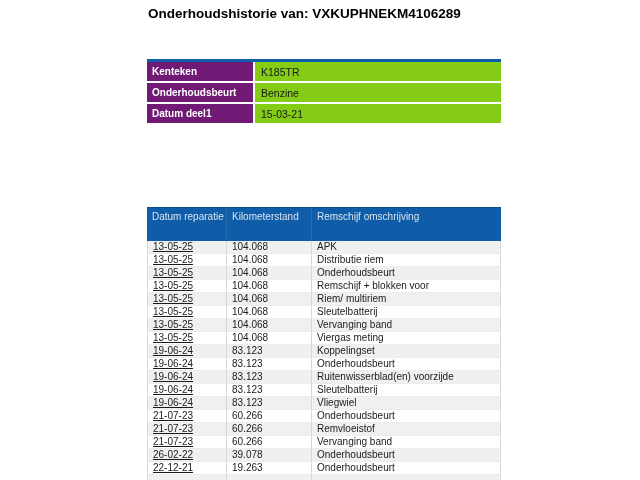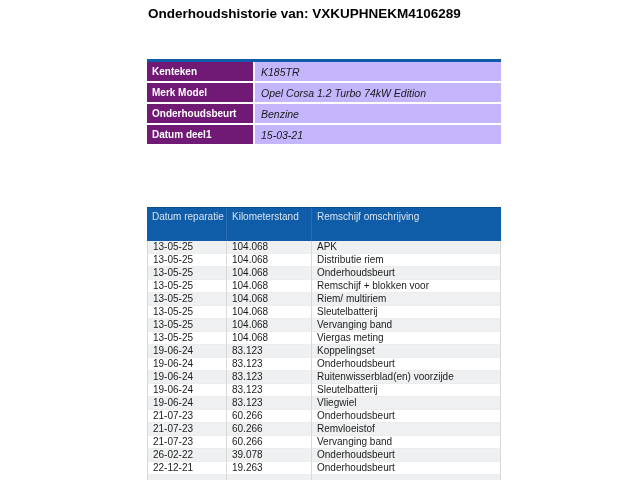--- a/index.html
+++ b/index.html
@@ -32,27 +32,26 @@
   .vlabel {
     width: 101px;
     background: #701a75;
     color: #ffffff;
     font-weight: bold;
     font-size: 10px;
     padding: 0 0 0 5px;
     border-bottom: 2px solid #ffffff;
   }
   .vvalue {
-    background: #c4b5fd;
+    background: #84cc16;
     color: #1a1a1a;
     font-size: 10.5px;
     padding: 0 0 0 6px;
     border-left: 2px solid #ffffff;
     border-bottom: 2px solid #ffffff;
-    font-style: italic;
   }
   
   .mtable {
     position: absolute;
     left: 147px; top: 207px;
     width: 354px;
     border-collapse: separate;
     border-spacing: 0;
     table-layout: fixed;
   }
@@ -79,40 +78,36 @@
     line-height: 12px;
     font-size: 10px;
     color: #1b1b1b;
     padding: 0 0 0 5px;
     border-bottom: 1px solid #ececec;
     border-right: 1px solid #d8d8d8;
     white-space: nowrap;
     overflow: hidden;
     vertical-align: middle;
   }
-  .mtable td:first-child { border-left: 1px solid #d8d8d8; }
+  .mtable td:first-child { border-left: 1px solid #d8d8d8; text-decoration: underline; }
   .mtable tbody tr:nth-child(odd) td { background: #eef0f1; }
   .mtable tbody tr:nth-child(even) td { background: #ffffff; }
 </style>
 </head>
 <body>
 
 <div class="title">Onderhoudshistorie van: VXKUPHNEKM4106289</div>
 
 <table class="vtable">
   <tbody>
   <tr>
     <td class="vlabel">Kenteken</td>
     <td class="vvalue">K185TR</td>
   </tr>
 
-  <tr>
-    <td class="vlabel">Merk Model</td>
-    <td class="vvalue">Opel Corsa 1.2 Turbo 74kW Edition</td>
-  </tr>
 
   <tr>
     <td class="vlabel">Onderhoudsbeurt</td>
     <td class="vvalue">Benzine</td>
   </tr>
 
   <tr>
     <td class="vlabel">Datum deel1</td>
     <td class="vvalue">15-03-21</td>
   </tr>

